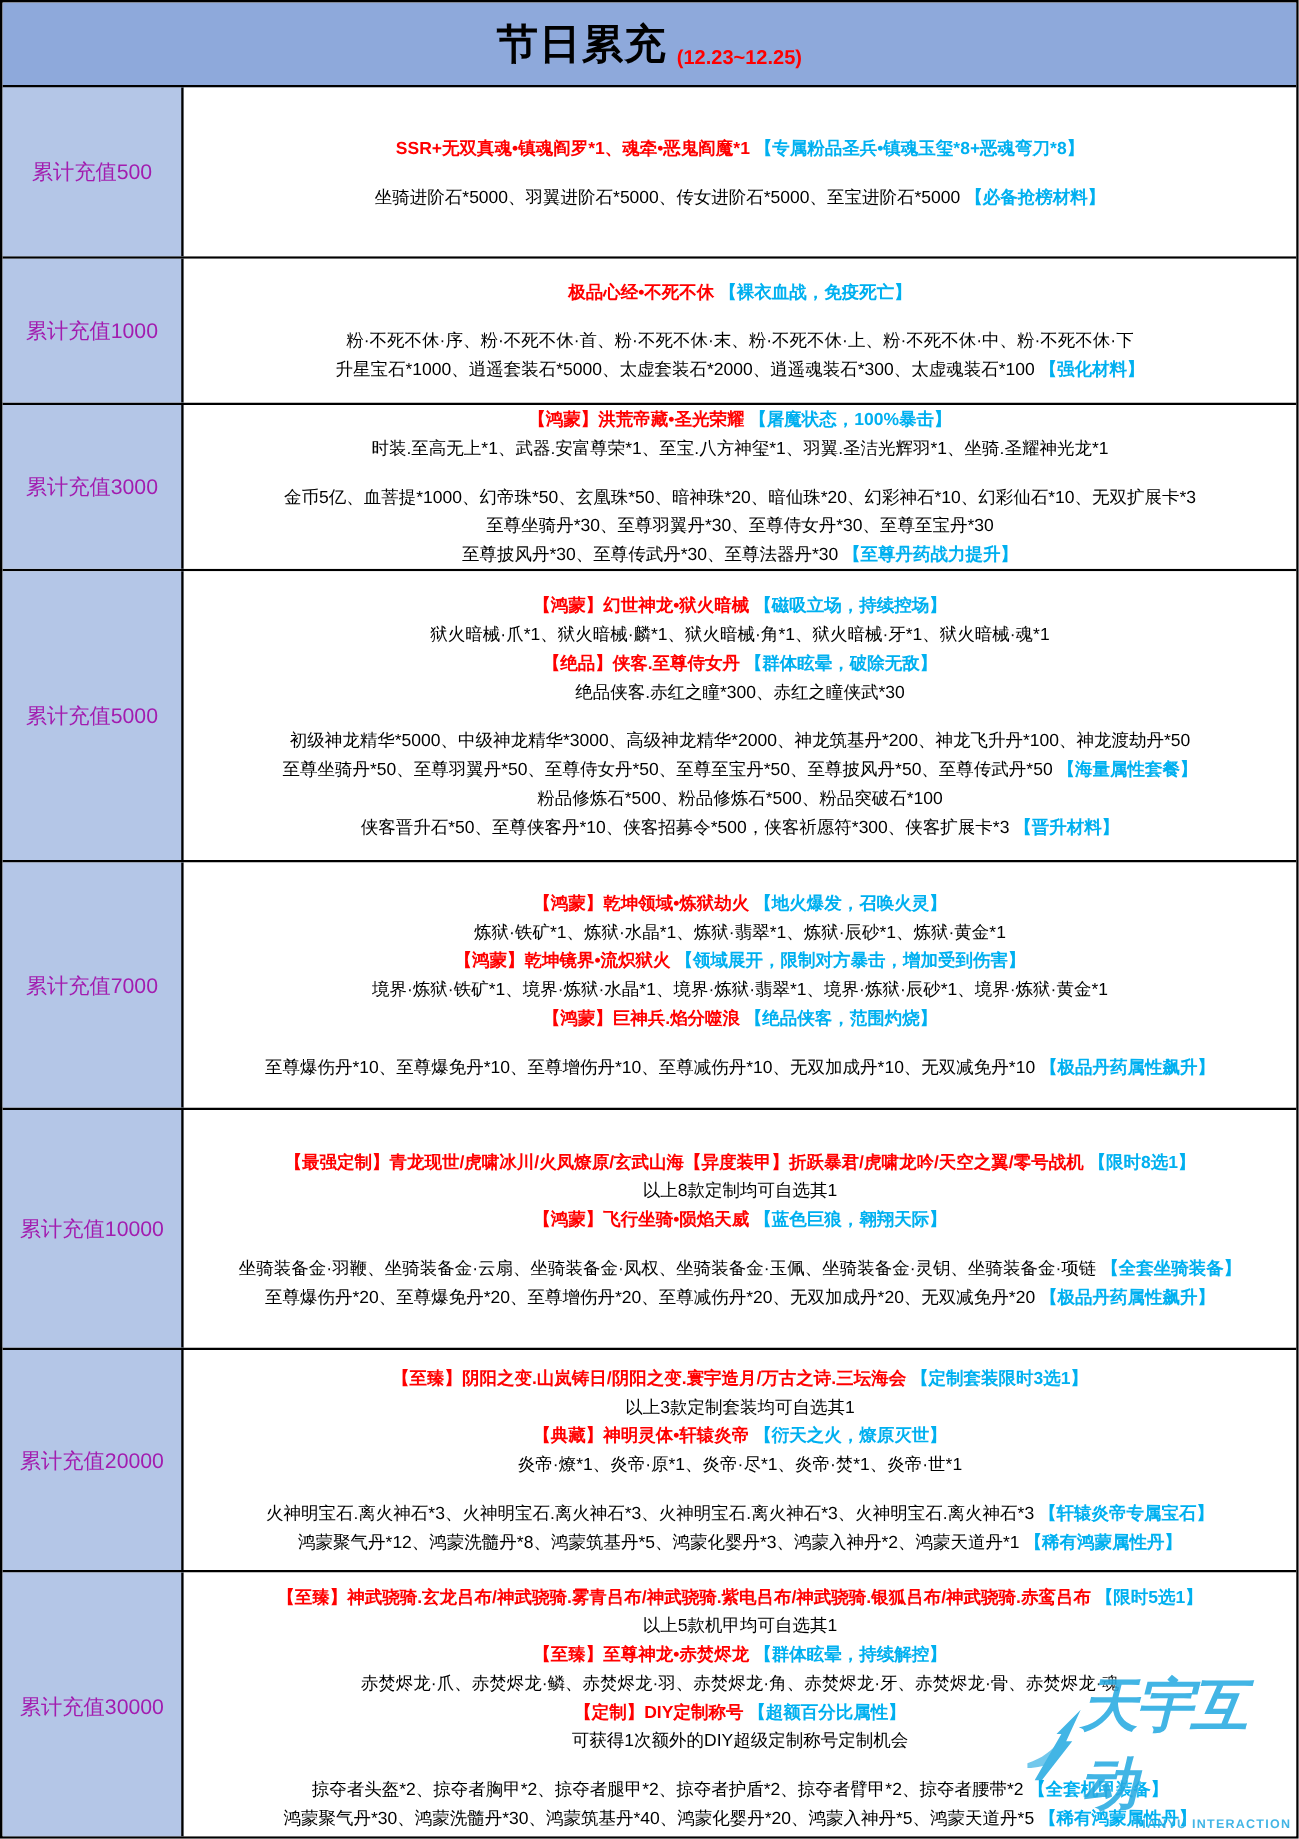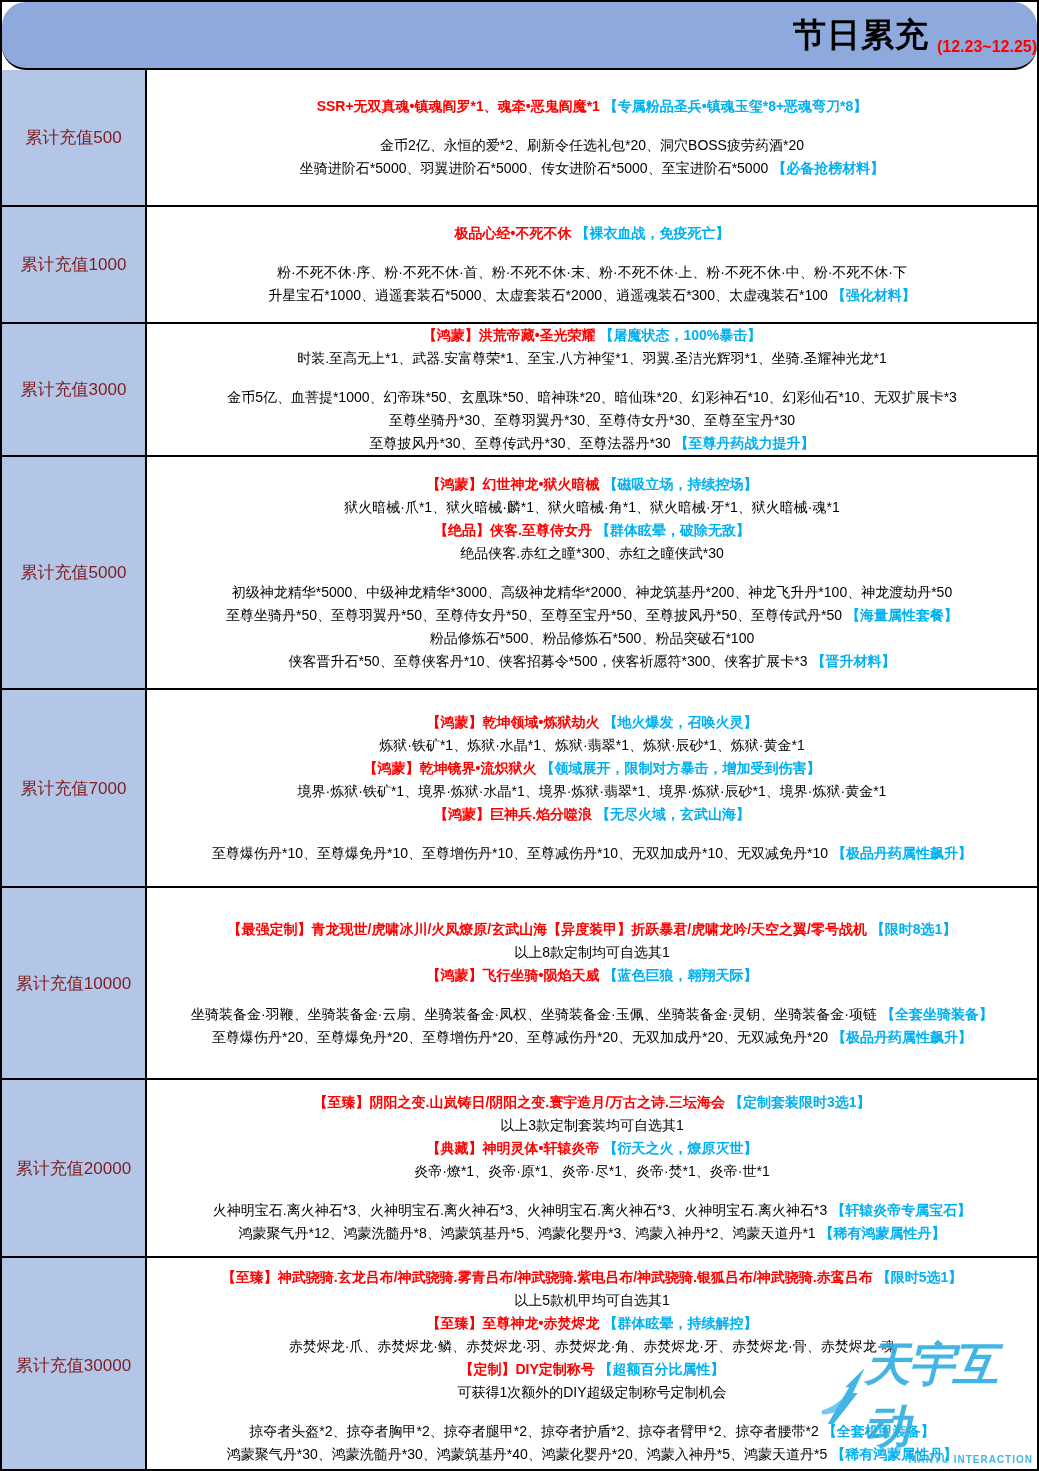--- a/index.html
+++ b/index.html
@@ -6,32 +6,32 @@
   body{font-family:"Liberation Sans","DejaVu Sans",sans-serif;}
   #sheet{
     position:relative;width:1039px;height:1471px;
     box-sizing:border-box;border:2px solid #000;
     background:#fff;overflow:hidden;
   }
   
   #hdr{
     box-sizing:border-box;height:68px;width:100%;
     background:#8EA9DB;border-bottom:2px solid #000;
-    display:flex;align-items:center;justify-content:flex-end;gap:8px;border-radius:24px;
+    display:flex;align-items:center;justify-content:center;gap:8px;
   }
   #hdr .ttl{font-size:33px;font-weight:bold;color:#000;letter-spacing:1px;}
   #hdr .dt{font-size:16px;font-weight:bold;color:#FF0000;align-self:center;margin-top:24px;}
   
   .row{display:flex;box-sizing:border-box;border-bottom:2px solid #000;}
   .row:last-child{border-bottom:none;}
   .tier{
     box-sizing:border-box;width:145px;flex:0 0 145px;
     background:#B4C6E7;border-right:2px solid #000;
     display:flex;align-items:center;justify-content:center;
-    font-size:17px;color:#7f1d1d;
+    font-size:17px;color:#a21caf;
   }
   .content{
     flex:1;display:flex;flex-direction:column;justify-content:center;
     align-items:center;background:#fff;padding:0 6px;box-sizing:border-box;
   }
   .line{line-height:23px;font-size:14px;text-align:center;white-space:nowrap;}
   .spacer{height:16px;}
   .t-red{color:#FF0000;font-weight:bold;}
   .t-blue{color:#00B0F0;font-weight:bold;}
   .t-black{color:#000000;font-weight:normal;}
@@ -57,21 +57,20 @@
     <span class="ttl">节日累充</span>
     <span class="dt">(12.23~12.25)</span>
   </div>
 
   <div id="rows">
       <div class="row row-0">
         <div class="tier">累计充值500</div>
         <div class="content">
           <div class="line"><span class="t-red">SSR+无双真魂•镇魂阎罗*1、魂牵•恶鬼阎魔*1 </span><span class="t-blue">【专属粉品圣兵•镇魂玉玺*8+恶魂弯刀*8】</span></div>
           <div class="spacer"></div>
-          <div class="line"><span class="t-black">金币2亿、永恒的爱*2、刷新令任选礼包*20、洞穴BOSS疲劳药酒*20</span></div>
           <div class="line"><span class="t-black">坐骑进阶石*5000、羽翼进阶石*5000、传女进阶石*5000、至宝进阶石*5000 </span><span class="t-blue">【必备抢榜材料】</span></div>
         </div>
       </div>
       <div class="row row-1">
         <div class="tier">累计充值1000</div>
         <div class="content">
           <div class="line"><span class="t-red">极品心经•不死不休 </span><span class="t-blue">【裸衣血战，免疫死亡】</span></div>
           <div class="spacer"></div>
           <div class="line"><span class="t-black">粉·不死不休·序、粉·不死不休·首、粉·不死不休·末、粉·不死不休·上、粉·不死不休·中、粉·不死不休·下</span></div>
           <div class="line"><span class="t-black">升星宝石*1000、逍遥套装石*5000、太虚套装石*2000、逍遥魂装石*300、太虚魂装石*100 </span><span class="t-blue">【强化材料】</span></div>
@@ -102,21 +101,21 @@
           <div class="line"><span class="t-black">侠客晋升石*50、至尊侠客丹*10、侠客招募令*500，侠客祈愿符*300、侠客扩展卡*3 </span><span class="t-blue">【晋升材料】</span></div>
         </div>
       </div>
       <div class="row row-4">
         <div class="tier">累计充值7000</div>
         <div class="content">
           <div class="line"><span class="t-red">【鸿蒙】乾坤领域•炼狱劫火 </span><span class="t-blue">【地火爆发，召唤火灵】</span></div>
           <div class="line"><span class="t-black">炼狱·铁矿*1、炼狱·水晶*1、炼狱·翡翠*1、炼狱·辰砂*1、炼狱·黄金*1</span></div>
           <div class="line"><span class="t-red">【鸿蒙】乾坤镜界•流炽狱火 </span><span class="t-blue">【领域展开，限制对方暴击，增加受到伤害】</span></div>
           <div class="line"><span class="t-black">境界·炼狱·铁矿*1、境界·炼狱·水晶*1、境界·炼狱·翡翠*1、境界·炼狱·辰砂*1、境界·炼狱·黄金*1</span></div>
-          <div class="line"><span class="t-red">【鸿蒙】巨神兵.焰分噬浪 </span><span class="t-blue">【无尽火域，玄武山海】</span></div>
+          <div class="line"><span class="t-red">【鸿蒙】巨神兵.焰分噬浪 </span><span class="t-blue">【绝品侠客，范围灼烧】</span></div>
           <div class="spacer"></div>
           <div class="line"><span class="t-black">至尊爆伤丹*10、至尊爆免丹*10、至尊增伤丹*10、至尊减伤丹*10、无双加成丹*10、无双减免丹*10 </span><span class="t-blue">【极品丹药属性飙升】</span></div>
         </div>
       </div>
       <div class="row row-5">
         <div class="tier">累计充值10000</div>
         <div class="content">
           <div class="line"><span class="t-red">【最强定制】青龙现世/虎啸冰川/火凤燎原/玄武山海【异度装甲】折跃暴君/虎啸龙吟/天空之翼/零号战机 </span><span class="t-blue">【限时8选1】</span></div>
           <div class="line"><span class="t-black">以上8款定制均可自选其1</span></div>
           <div class="line"><span class="t-red">【鸿蒙】飞行坐骑•陨焰天威 </span><span class="t-blue">【蓝色巨狼，翱翔天际】</span></div>

